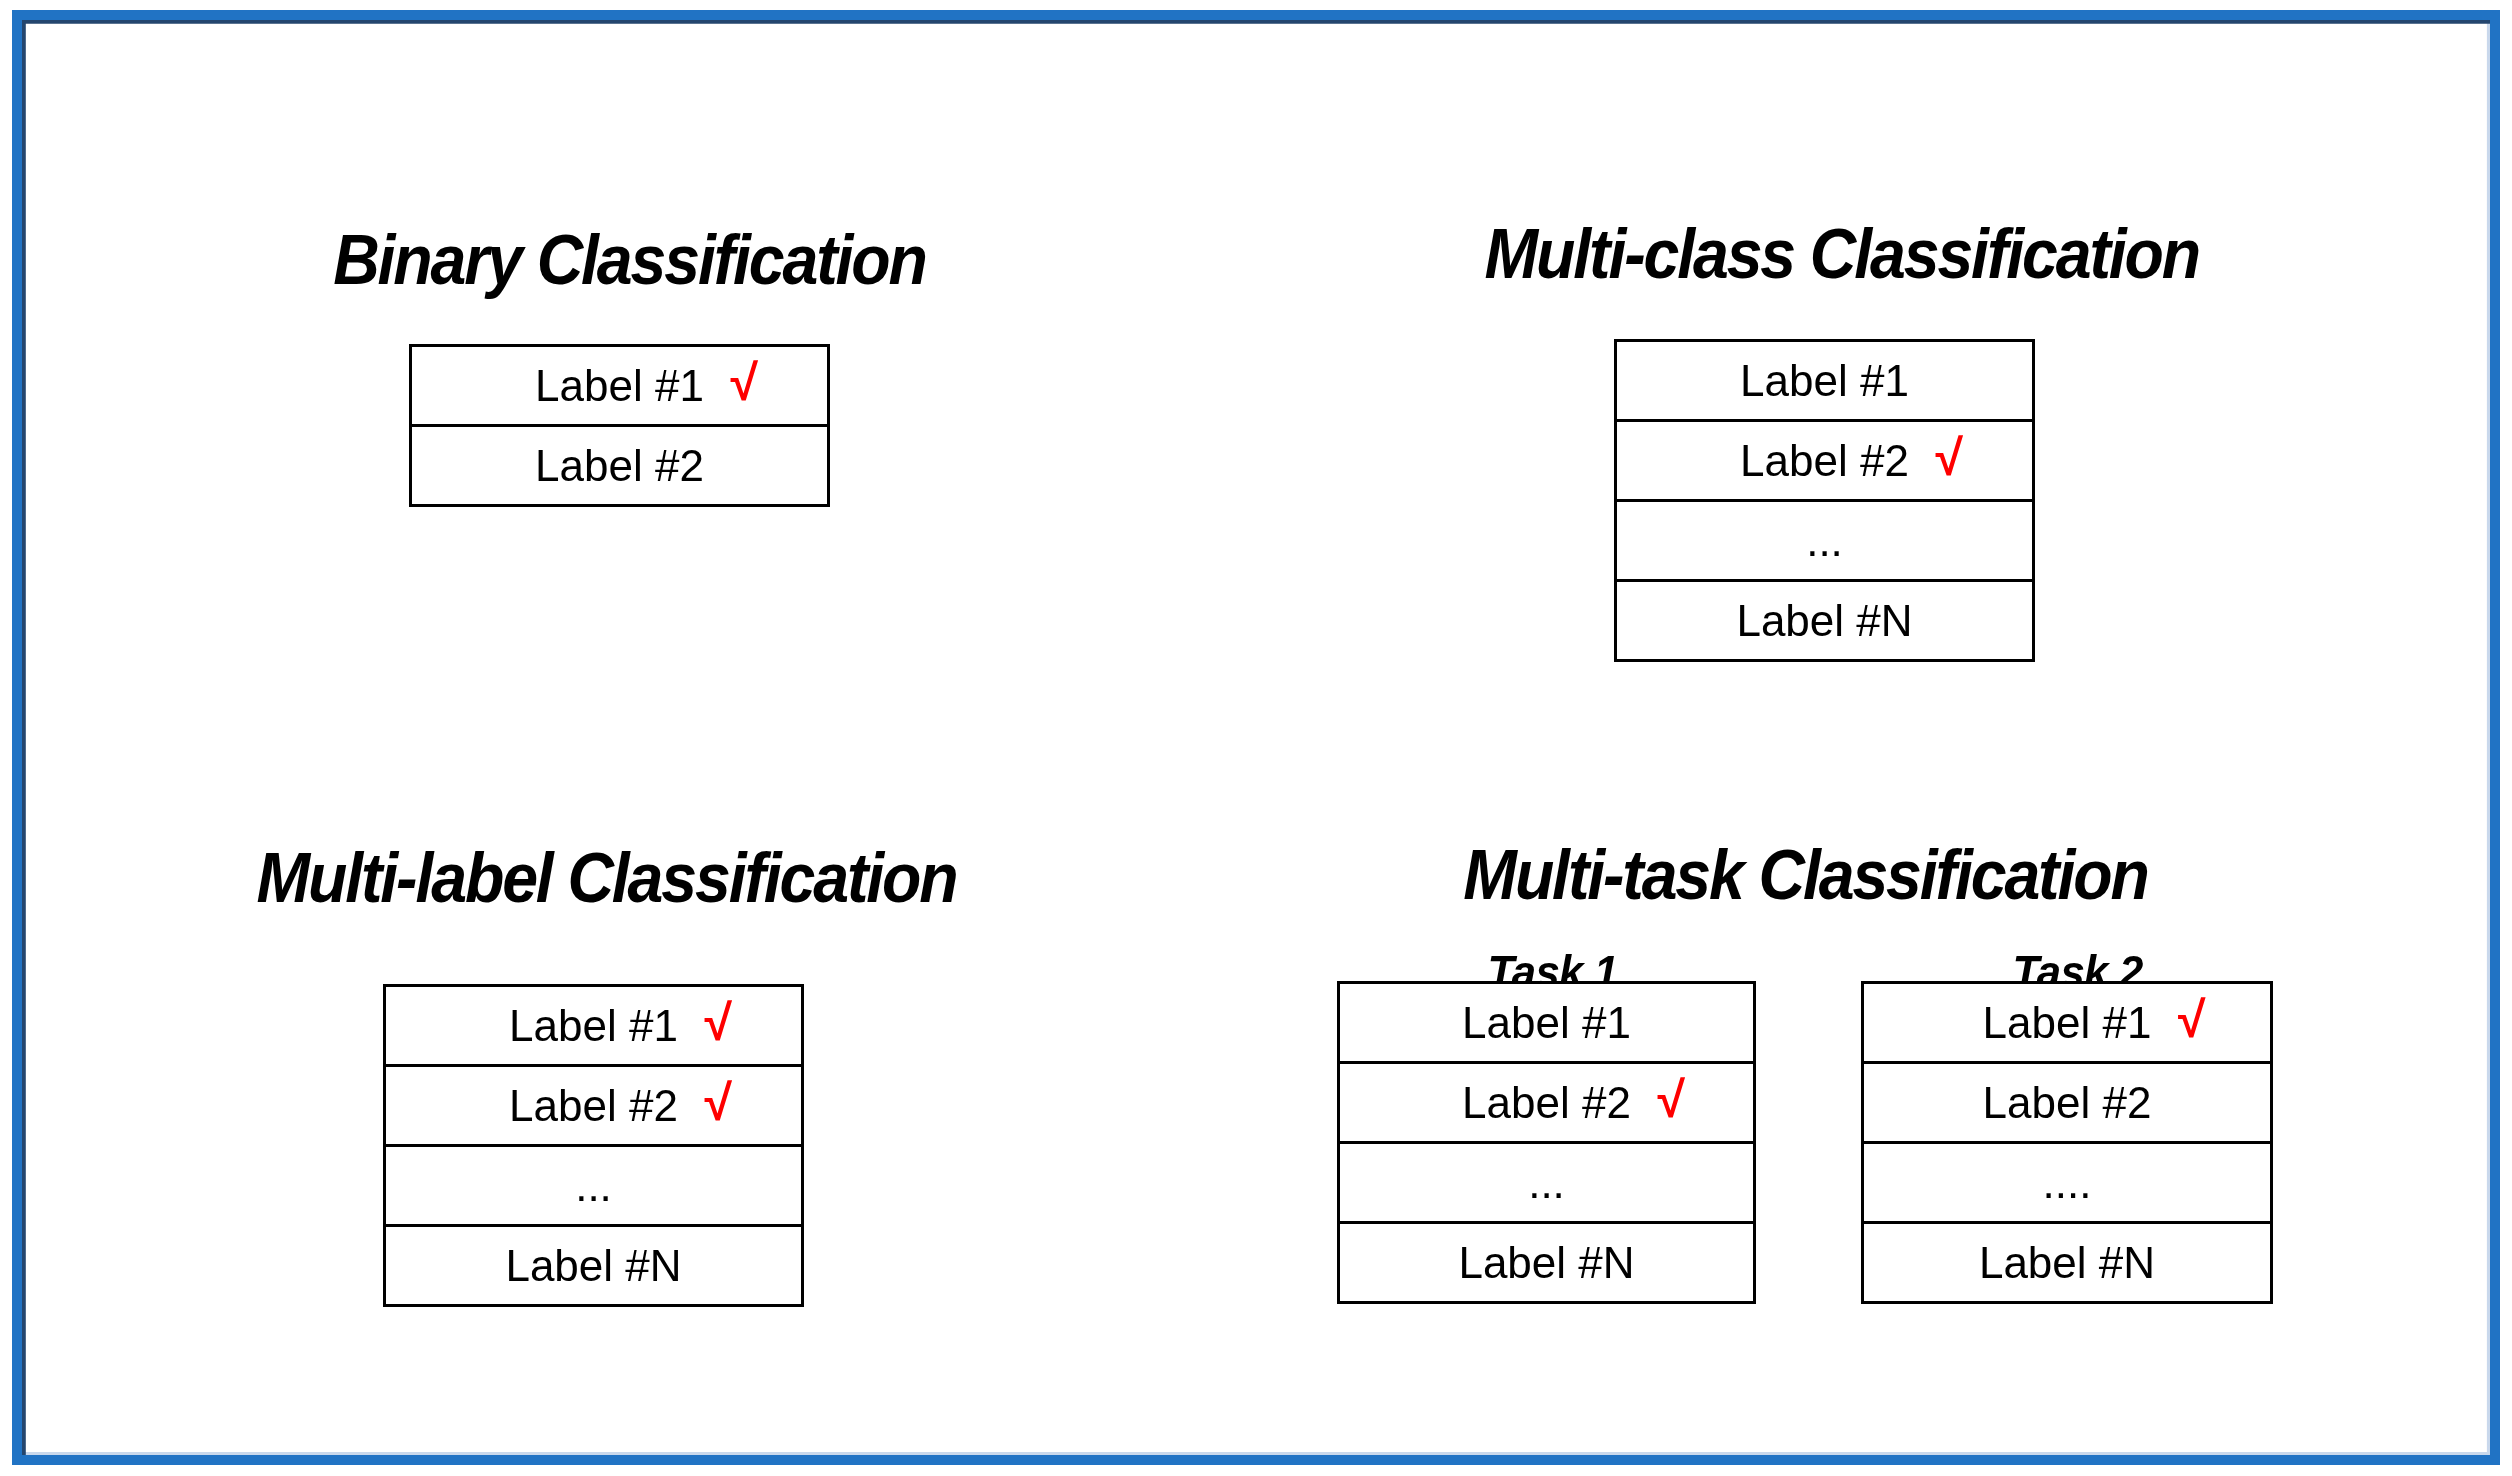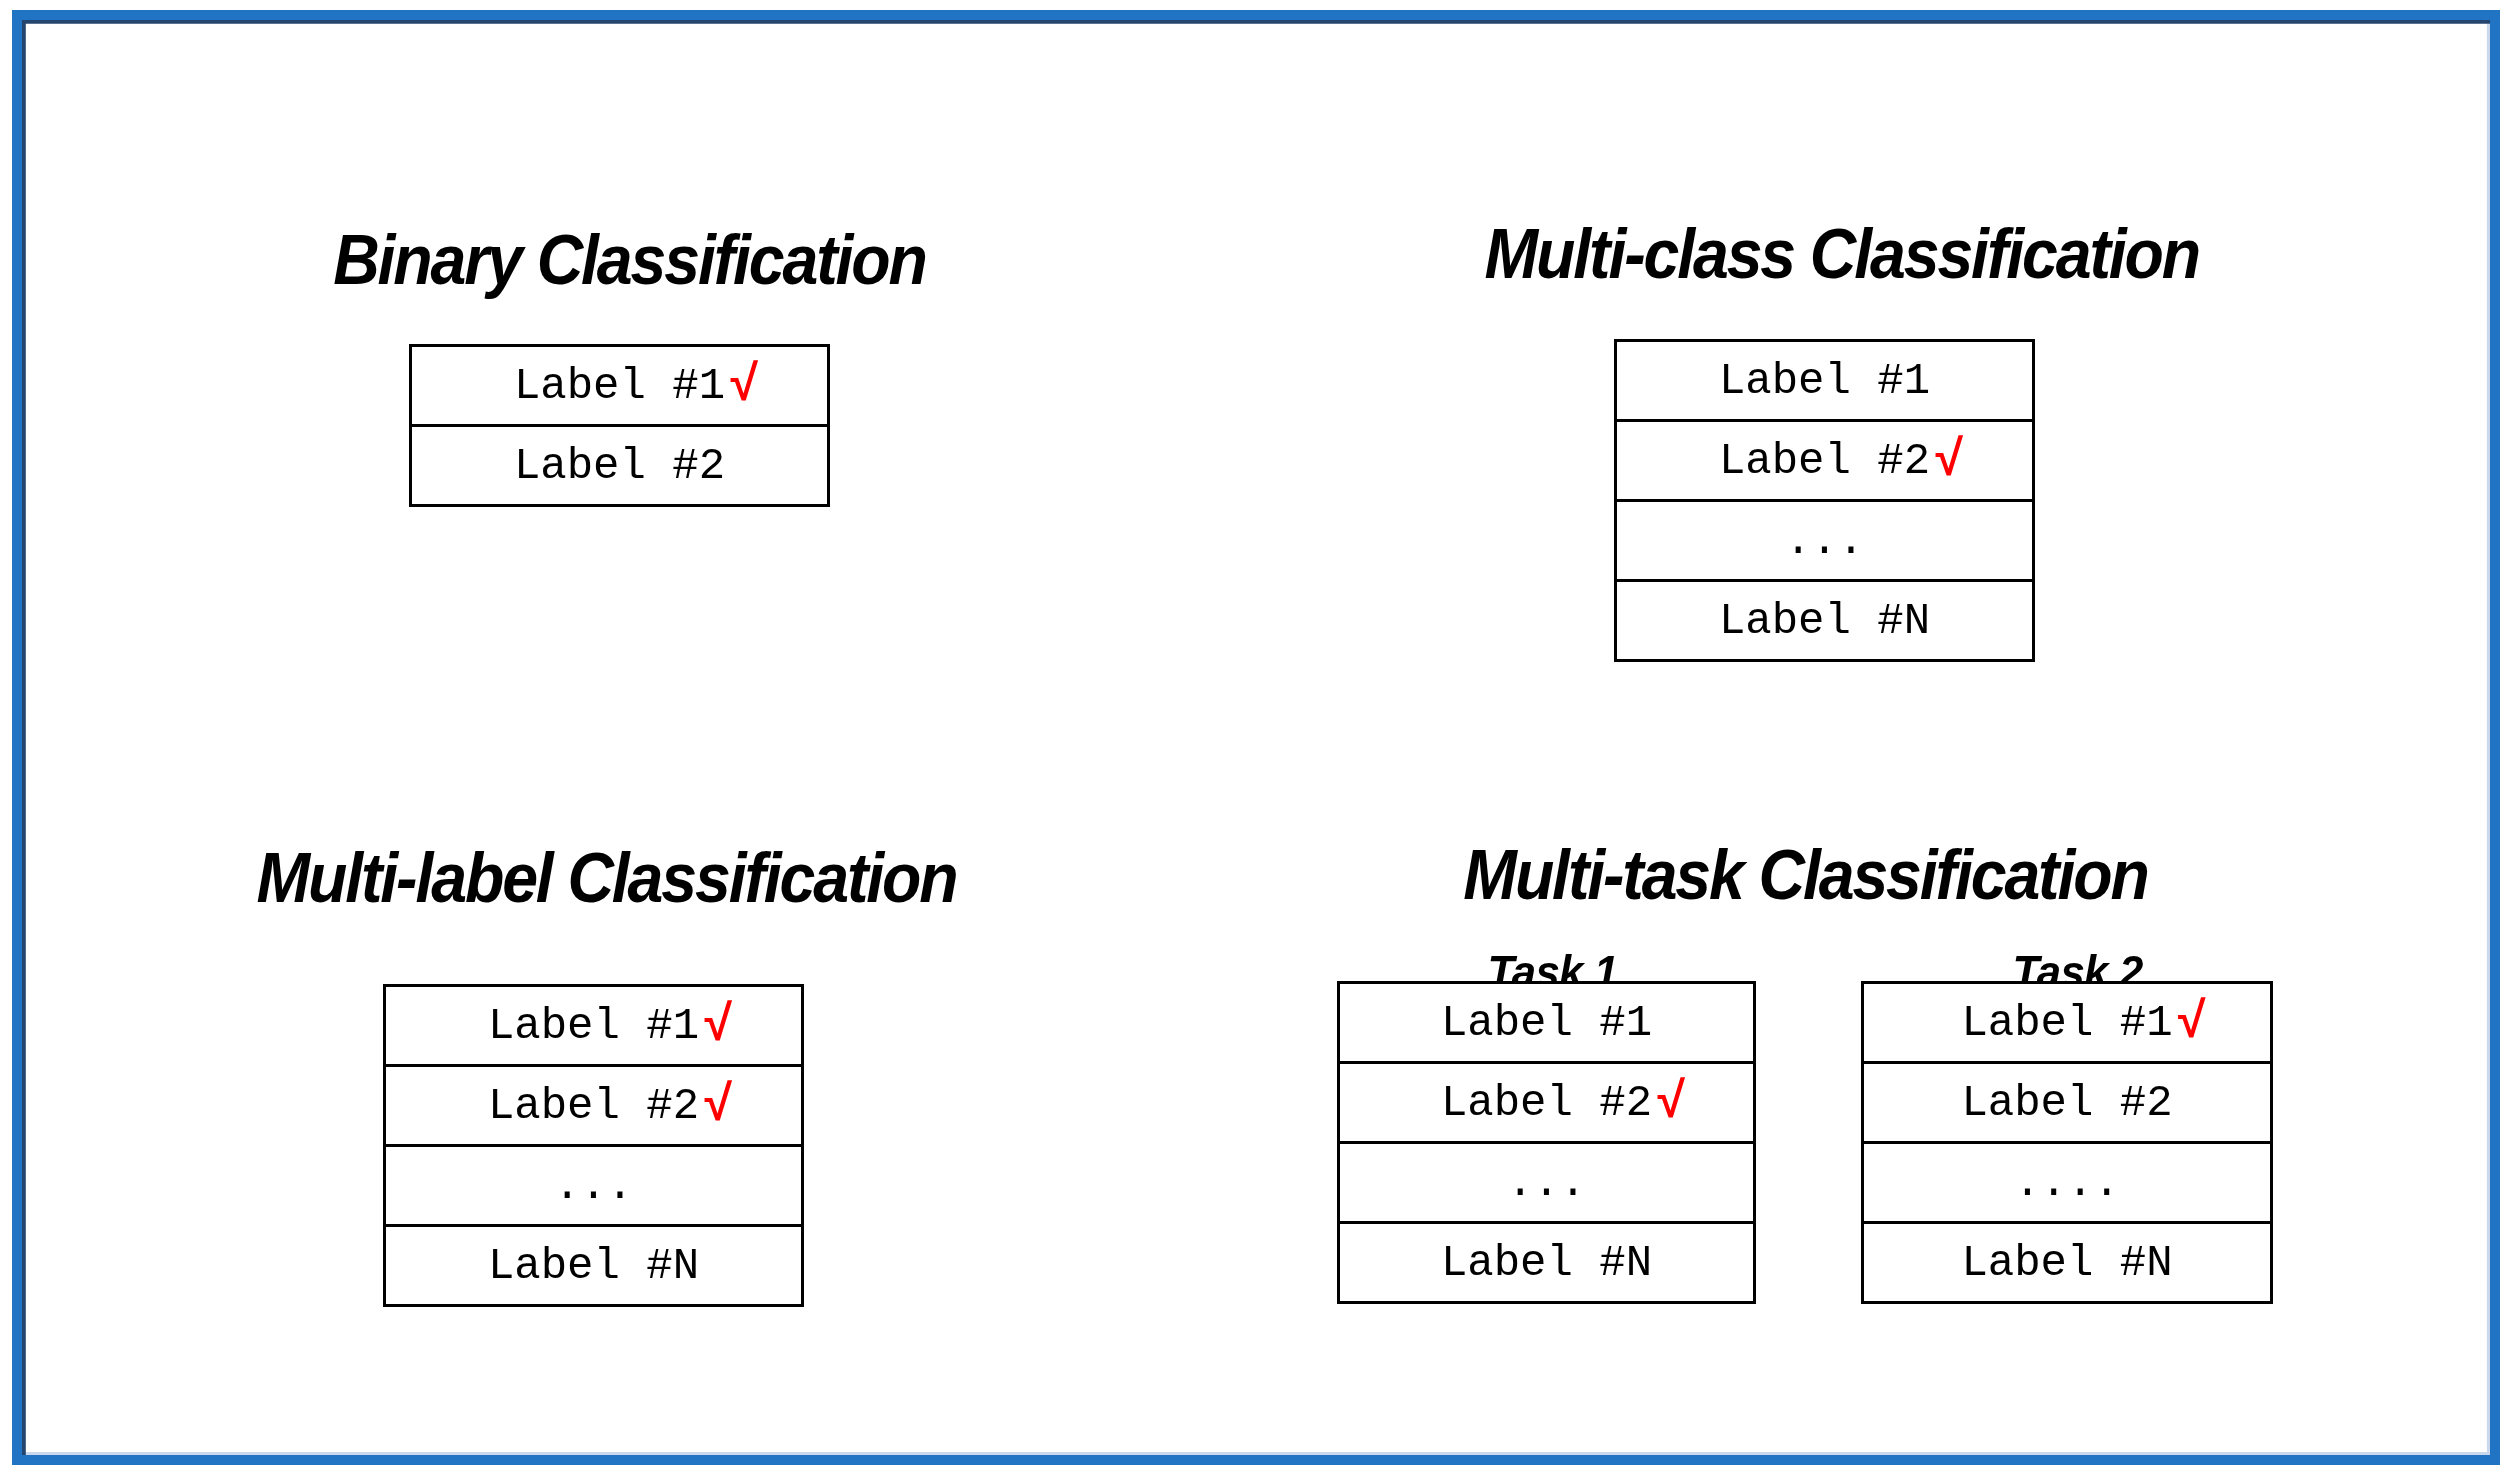--- a/index.html
+++ b/index.html
@@ -61,21 +61,21 @@
   .lrow {
     position: relative;
     height: 77px;
     border-top: 3.8px solid #000;
     display: flex;
     align-items: center;
     justify-content: center;
     font-size: 44px;
   }
   .lrow:first-child { border-top: none; }
-  .lrow .lbl { white-space: nowrap; font-family: Liberation Mono, monospace; }
+  .lrow .lbl { white-space: nowrap; }
   .check {
     position: absolute;
     left: calc(50% + 111px);
     top: 50%;
     transform: translateY(-56%);
     font-size: 50px;
     font-weight: 700;
     color: var(--check_red, #fe0000);
     line-height: 1;
   }

